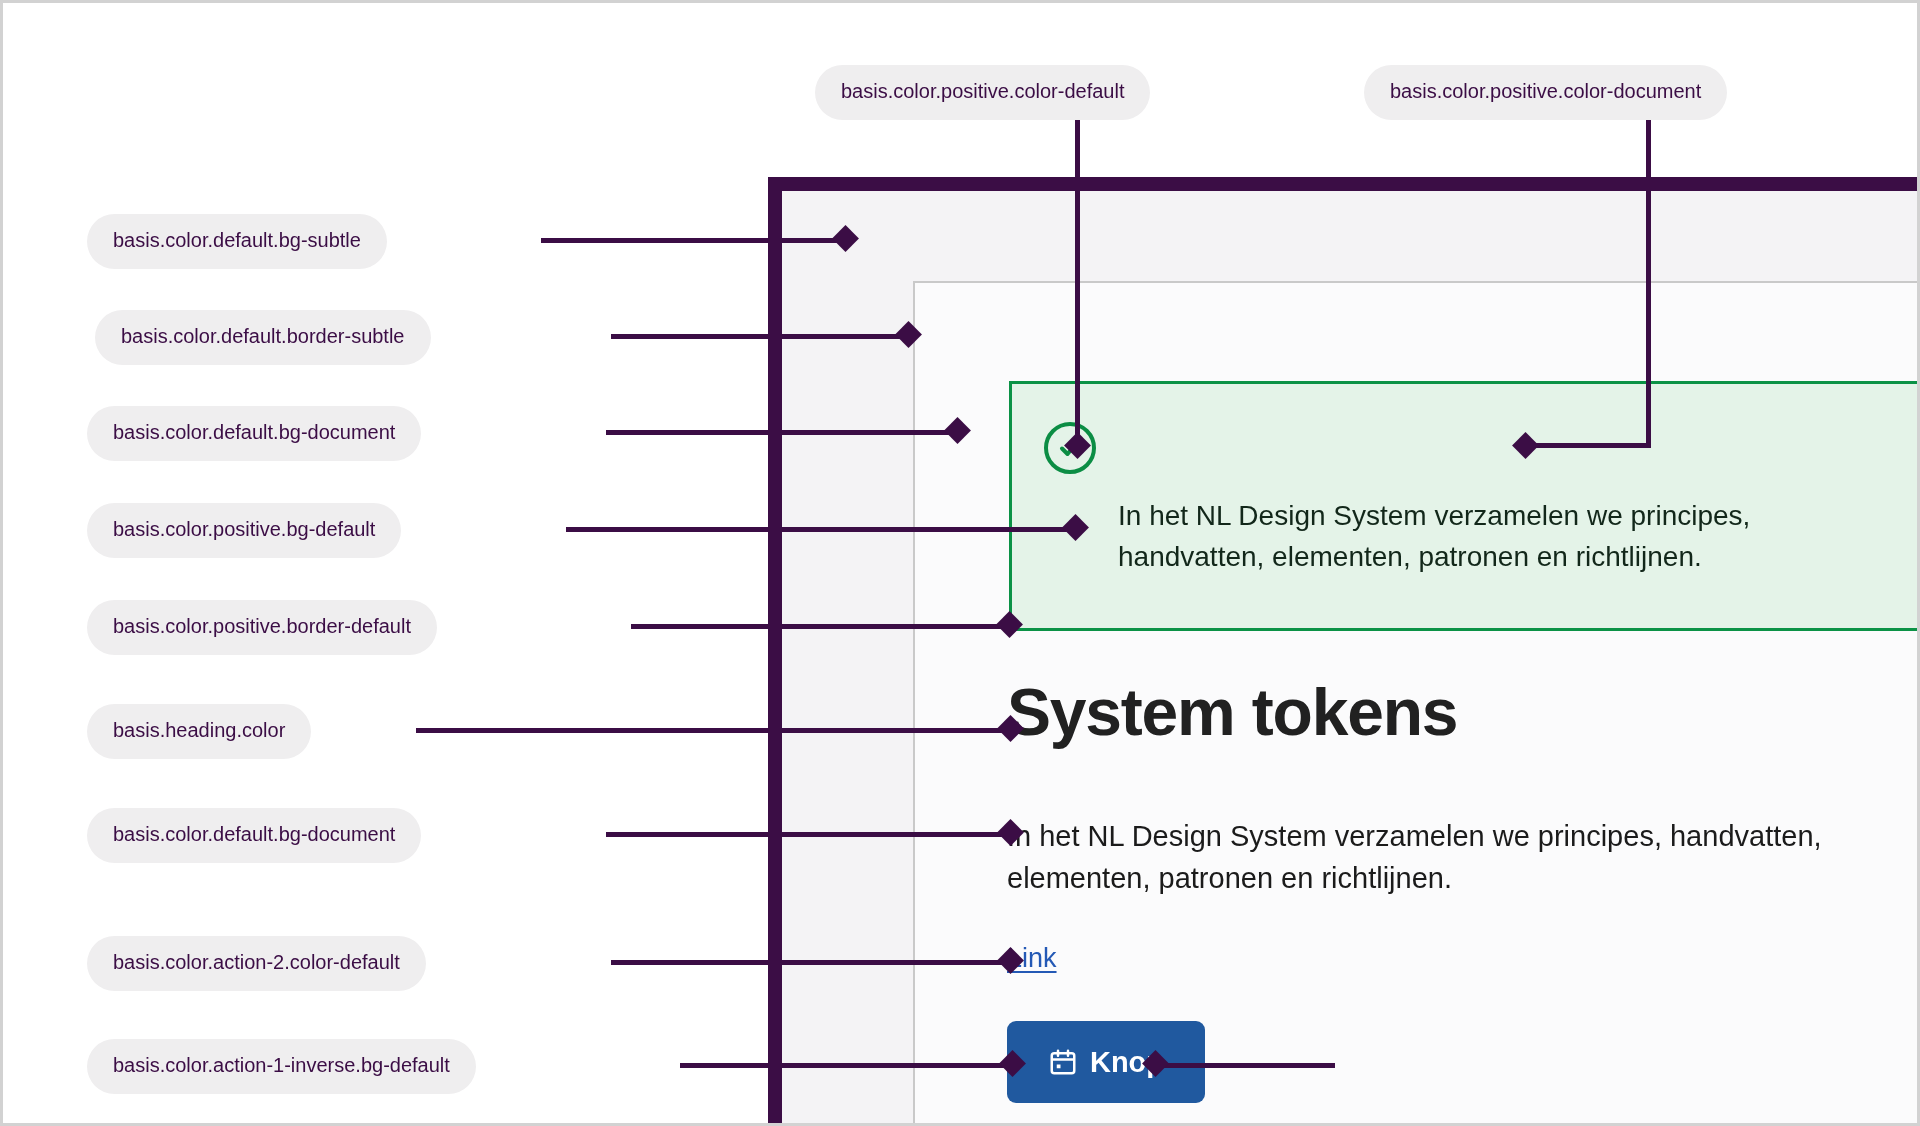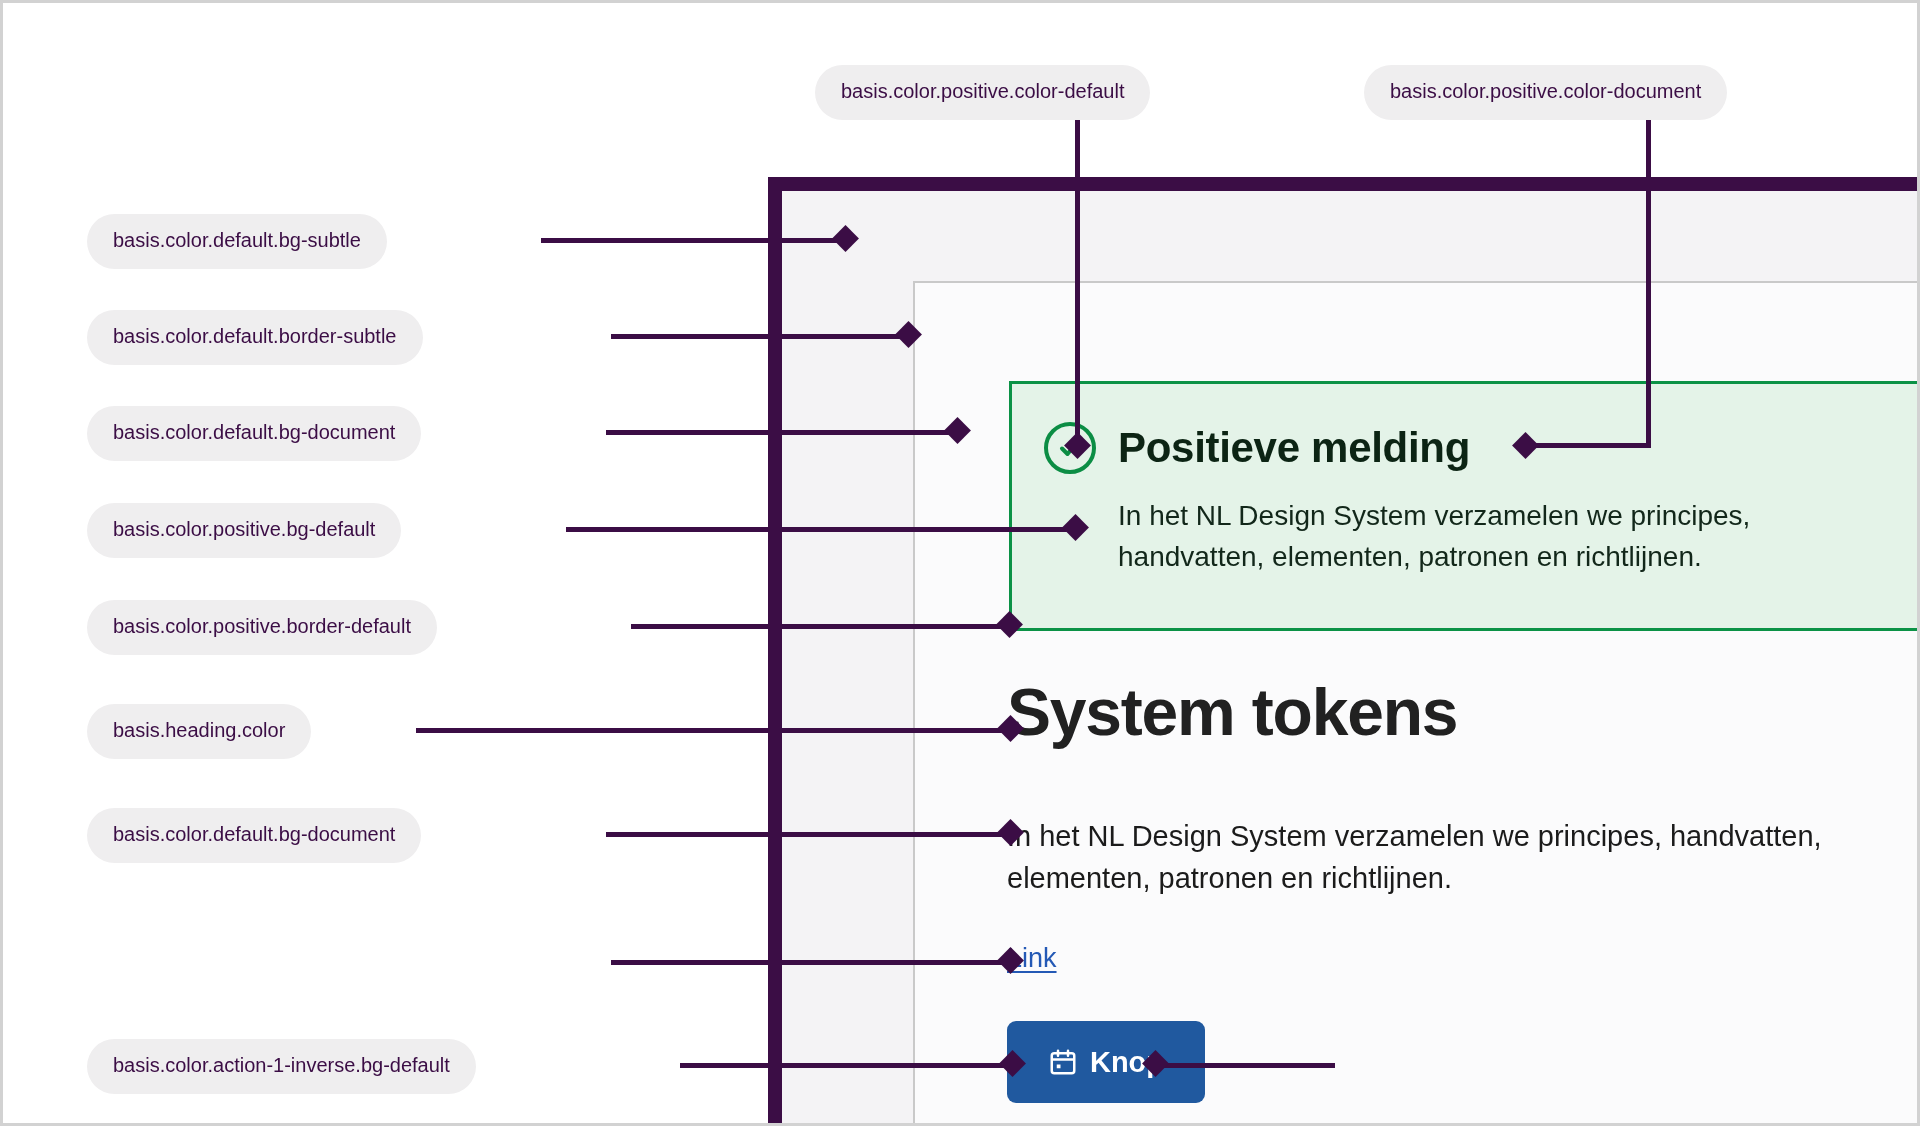--- a/index.html
+++ b/index.html
@@ -131,21 +131,20 @@
   <div class="page-frame"></div>
   <div class="page-inner"></div>
 
   <div class="alert">
     <div class="alert-head">
       <span class="alert-icon">
         <svg width="26" height="26" viewBox="0 0 26 26" aria-hidden="true">
           <path d="M5 13.5 L10.5 19 L21 6.5" fill="none" stroke="#0b8d44" stroke-width="4" stroke-linecap="round" stroke-linejoin="round"></path>
         </svg>
       </span>
-      <span class="alert-title">Positieve melding</span>
     </div>
     <div class="alert-body">In het NL Design System verzamelen we principes, handvatten, elementen, patronen en richtlijnen.</div>
   </div>
 
   <div class="doc-heading">System tokens</div>
   <div class="doc-paragraph">In het NL Design System verzamelen we principes, handvatten, elementen, patronen en richtlijnen.</div>
   <a class="doc-link" href="#">Link</a>
   <button class="doc-button">
     <span>
       <svg width="30" height="30" viewBox="0 0 24 24" aria-hidden="true">
@@ -192,22 +191,23 @@
   <div class="leader leader-h" style="left:677px; top:1060px; width:340px;"></div>
   <div class="diamond" style="left:1000px; top:1051px;"></div>
 
   <div class="leader leader-h" style="left:1150px; top:1060px; width:182px;"></div>
   <div class="diamond" style="left:1143px; top:1051px;"></div>
 
   <div class="pill" style="left:812px; top:62px;">basis.color.positive.color-default</div>
   <div class="pill" style="left:1361px; top:62px;">basis.color.positive.color-document</div>
 
   <div class="pill" style="left:84px; top:211px;text-align:right;">basis.color.default.bg-subtle</div>
-  <div class="pill" style="left:84px; top:307px;">basis.color.default.border-subtle</div>
+  <div class="pill" style="left:92px; top:307px;">basis.color.default.border-subtle</div>
   <div class="pill" style="left:84px; top:403px;">basis.color.default.bg-document</div>
   <div class="pill" style="left:84px; top:500px;">basis.color.positive.bg-default</div>
   <div class="pill" style="left:84px; top:597px;">basis.color.positive.border-default</div>
   <div class="pill" style="left:84px; top:701px;">basis.heading.color</div>
   <div class="pill" style="left:84px; top:805px;">basis.color.default.bg-document</div>
+  <div class="pill" style="left:84px; top:933px;">basis.color.action-2.color-default</div>
   <div class="pill" style="left:84px; top:1036px;">basis.color.action-1-inverse.bg-default</div>
 
 
 </div>
 
 </body></html>

